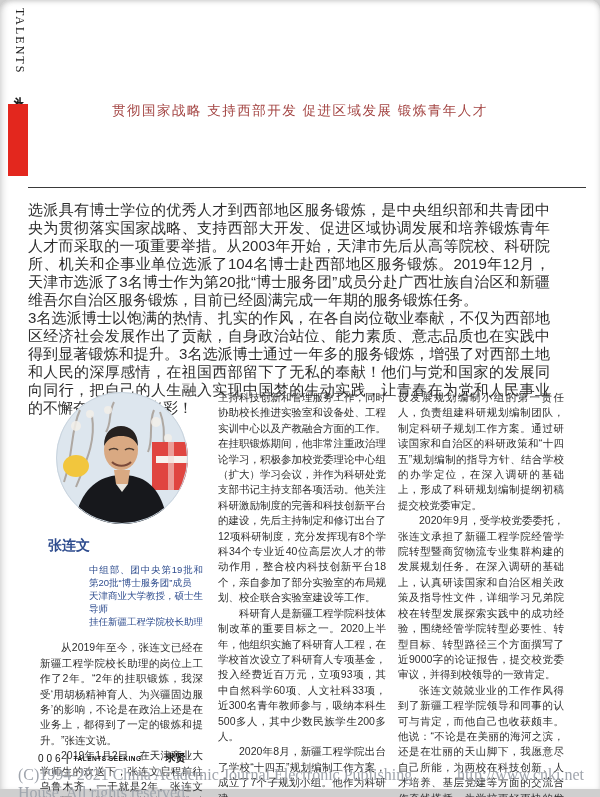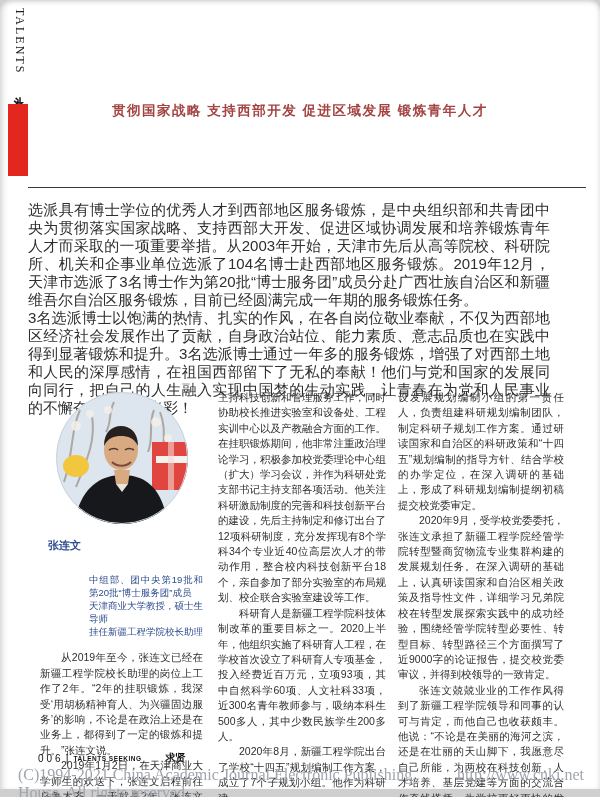--- a/index.html
+++ b/index.html
@@ -32,21 +32,21 @@
     font-size: 14px; font-weight: bold; margin-top: 6px; letter-spacing: 3px;
   }
   .edge-red-block {
     position: absolute; left: 8px; top: 104px;
     width: 20px; height: 72px;
   }
   
   .kicker {
     position: absolute; left: 40px; top: 102px; width: 520px;
     text-align: center;
-    font-size: 13.5px; font-weight: bold; letter-spacing: 1.5px;
+    font-size: 13.5px; font-weight: normal; letter-spacing: 1.5px;
     color: #a34442;
   }
   .title {
     position: absolute; left: 40px; top: 128px; width: 520px;
     text-align: center;
     font-size: 23px; font-weight: bold; letter-spacing: 3px;
     color: #2b4a99;
   }
   .byline {
     position: absolute; left: 40px; top: 169px; width: 520px;
@@ -67,21 +67,21 @@
   .col { position: absolute; top: 390px; font-size: 10.5px; line-height: 15.4px;
          color: #2e2e2e; text-align: justify; }
   .col-1 { left: 40px;  width: 163px; }
   .col-2 { left: 218px; width: 168px; }
   .col-3 { left: 398px; width: 166px; }
   .p-indent { text-indent: 2em; }
   
   .photo-wrap { width: 132px; margin: 2px auto 14px auto; }
   .photo-wrap svg { display: block; }
   .bio { color: #2e4c8e; margin-left: 8px; }
-  .bio .name { font-size: 11px; font-weight: bold; margin-bottom: 20px; }
+  .bio .name { font-size: 14px; font-weight: bold; margin-bottom: 10px; }
   .bio .line { font-size: 9.5px; line-height: 13px; margin-left: 41px; }
   .col-1 .body { margin-top: 12px; }
   
   .footer-left {
     position: absolute; left: 38px; top: 751px;
     display: flex; align-items: center; color: #111;
   }
   .footer-left .pageno { font-size: 10px; font-weight: normal; letter-spacing: 3px; }
   .footer-left .sep { margin: 0 5px 0 2px; font-size: 11px; color: #111; }
   .footer-left .jname { font-size: 6.5px; font-weight: bold; letter-spacing: 0.5px; }

